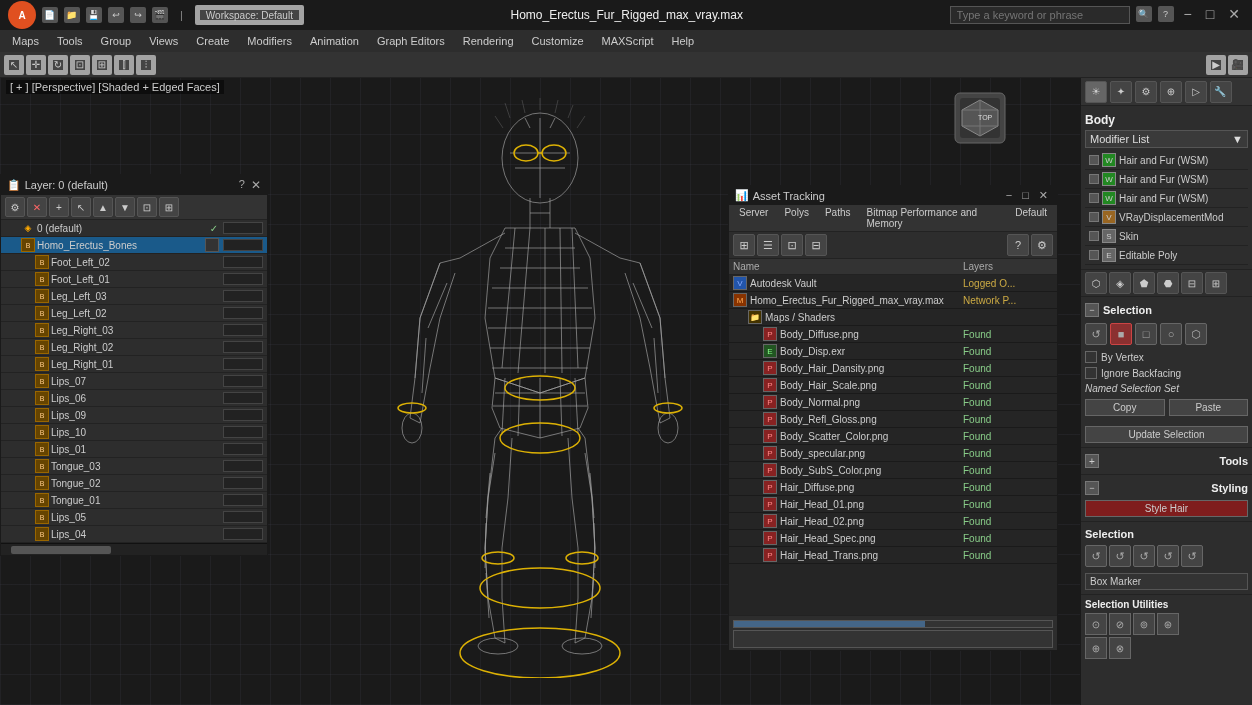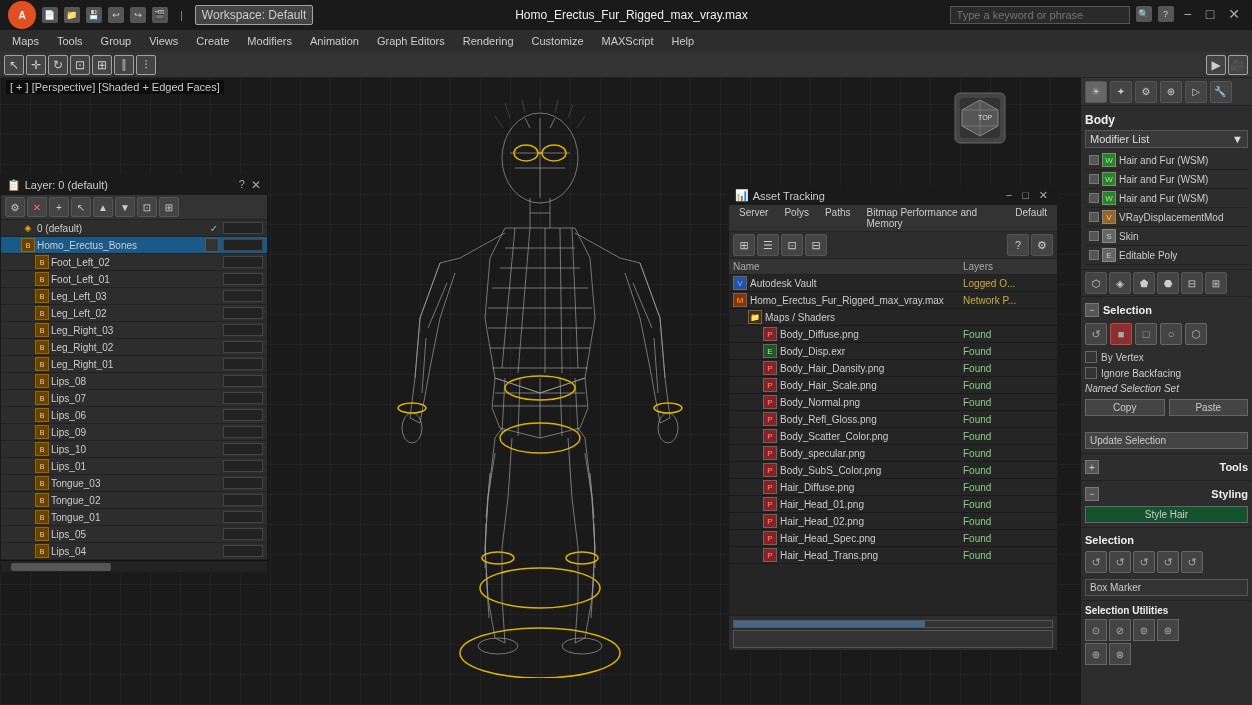--- a/index.html
+++ b/index.html
@@ -75,25 +75,25 @@
       background: #333;
       display: flex;
       align-items: center;
       padding: 0 4px;
       gap: 2px;
       border-bottom: 1px solid #222;
     }
     .toolbar-btn {
       width: 20px; height: 20px;
       background: #444;
-      border: 1px solid #a3a3a3;
+      border: 5px solid #a3a3a3;
       border-radius: 2px;
       display: flex; align-items: center; justify-content: center;
       cursor: pointer;
-      font-size: 12px;
+      font-size: 10px;
       color: #ccc;
     }
 
     
     #viewport-label {
       position: absolute;
       left: 12px;
       top: 80px;
       color: #ccc;
       font-size: 11px;
@@ -297,23 +297,23 @@
       text-align: center;
       cursor: pointer;
     }
     .update-sel-btn {
       width: 100%;
       background: #444;
       border: 1px solid #666;
       color: #ccc;
       font-size: 10px;
       padding: 2px 4px;
-      text-align: left;
-      cursor: pointer;
-      margin-top: 16px;
+      text-align: center;
+      cursor: pointer;
+      margin-top: 10px;
     }
 
     #tools-section {
       padding: 4px;
       border-top: 1px solid #222;
     }
     .tools-header {
       display: flex;
       justify-content: space-between;
       align-items: center;
@@ -328,21 +328,21 @@
       font-size: 10px;
       color: #ccc;
     }
 
     #styling-section {
       padding: 4px;
       border-top: 1px solid #222;
     }
     .style-hair-btn {
       width: 100%;
-      background: #14532d;
+      background: #7f1d1d;
       border: 1px solid #666;
       color: #ccc;
       font-size: 10px;
       padding: 2px 20px;
       text-align: center;
       cursor: pointer;
       margin-top: 3px;
     }
 
     #sel2-section {
@@ -1066,26 +1066,20 @@
     </div>
     <div class="layer-row">
       <div style="width:28px;"></div>
       <div class="layer-bone-icon">B</div>
       <span class="layer-name">Leg_Right_01</span>
       <div class="layer-hide"></div>
     </div>
     <div class="layer-row">
       <div style="width:28px;"></div>
       <div class="layer-bone-icon">B</div>
-      <span class="layer-name">Lips_08</span>
-      <div class="layer-hide"></div>
-    </div>
-    <div class="layer-row">
-      <div style="width:28px;"></div>
-      <div class="layer-bone-icon">B</div>
       <span class="layer-name">Lips_07</span>
       <div class="layer-hide"></div>
     </div>
     <div class="layer-row">
       <div style="width:28px;"></div>
       <div class="layer-bone-icon">B</div>
       <span class="layer-name">Lips_06</span>
       <div class="layer-hide"></div>
     </div>
     <div class="layer-row">

